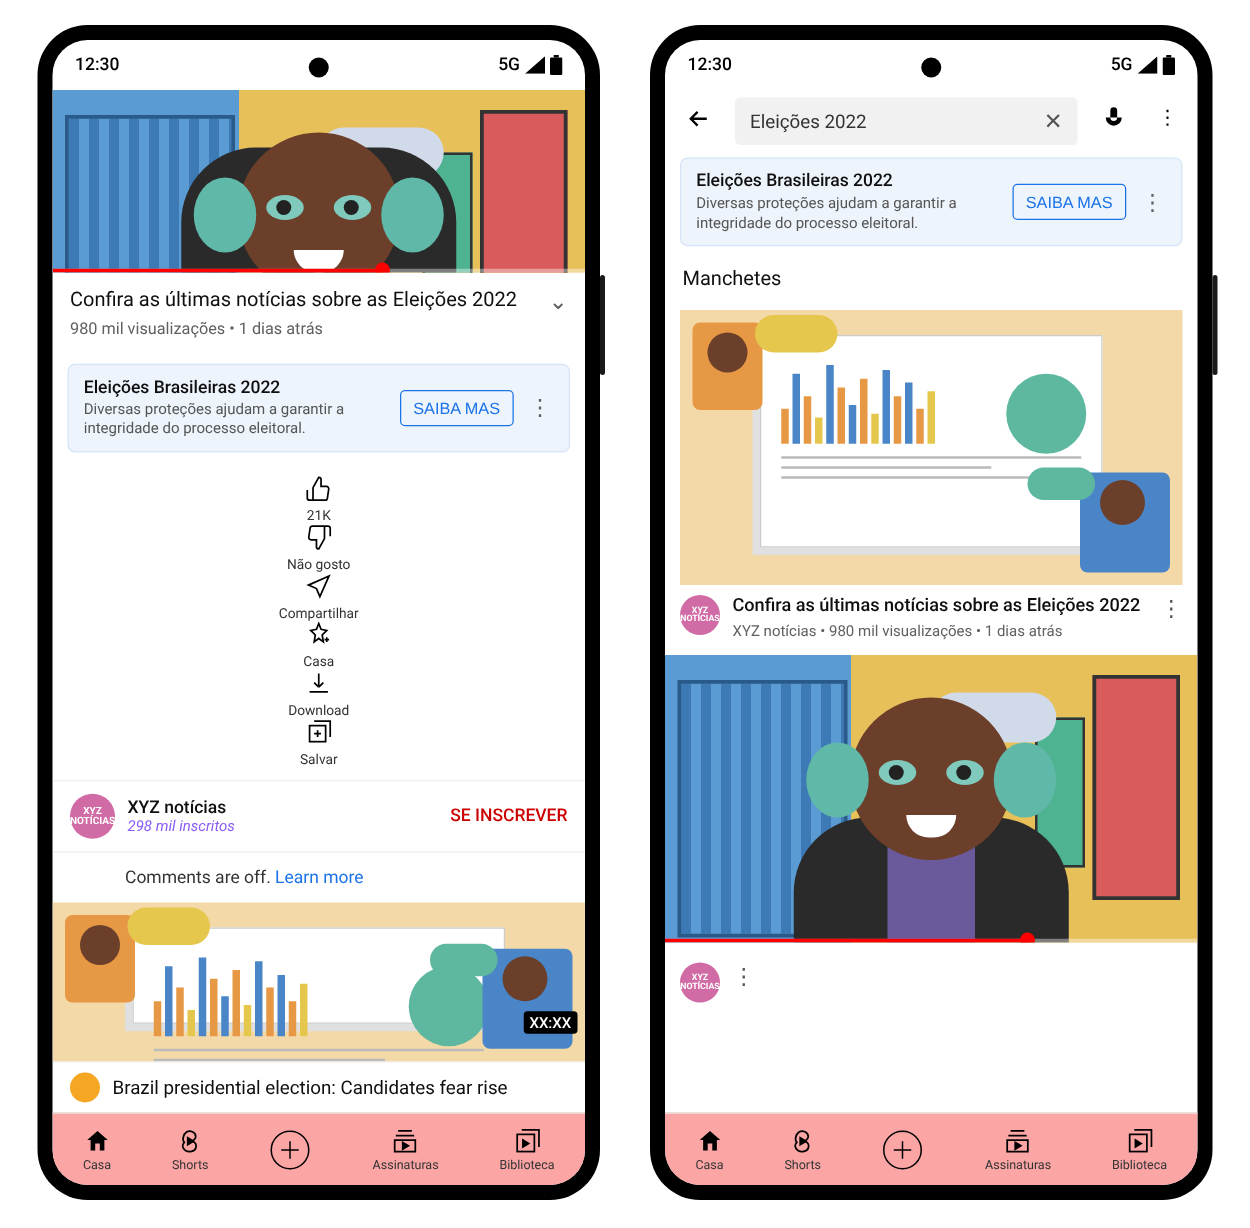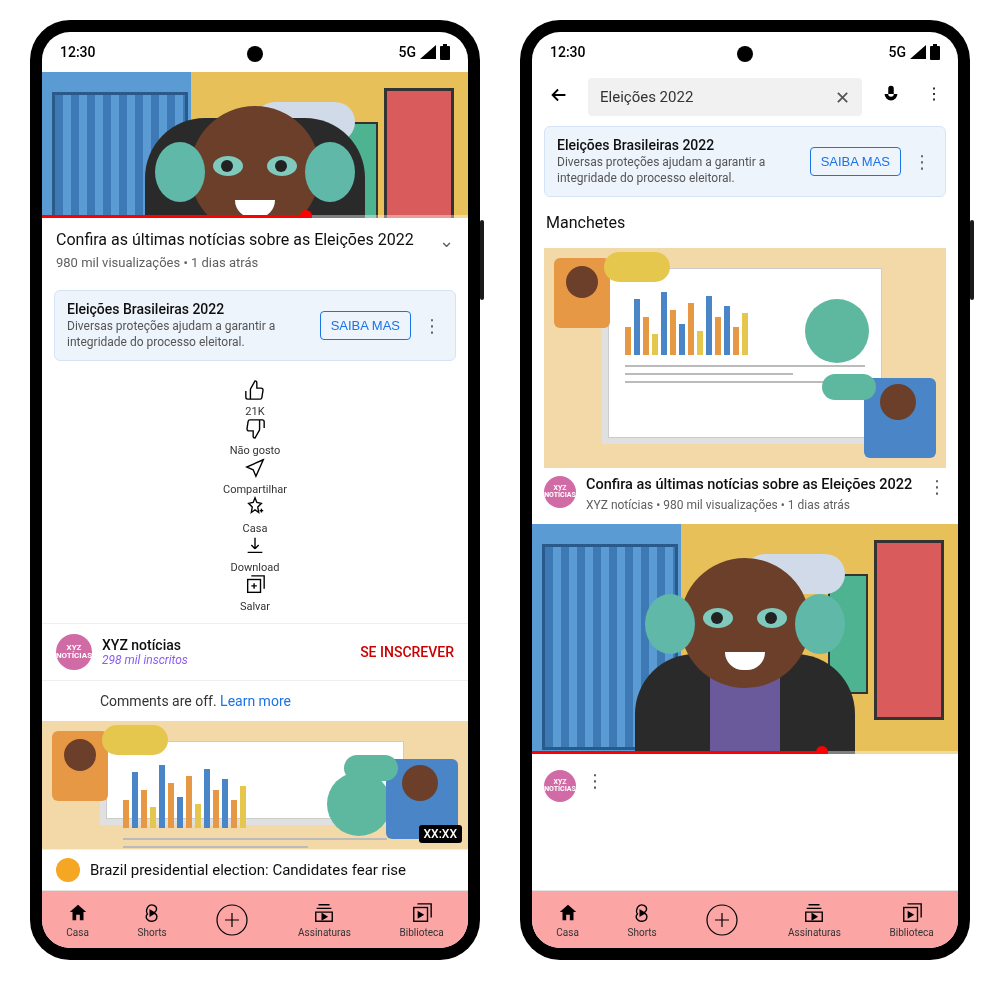--- a/index.html
+++ b/index.html
@@ -196,21 +196,21 @@
 }
 .charts-person-tl::after{content:'';position:absolute;left:12px;top:8px;width:32px;height:32px;background:#6b3f2a;border-radius:50%;}
 .charts-person-br {
   position:absolute; right:10px; bottom:10px; width:72px; height:80px;
   background:#4a86c7; border-radius:6px;
 }
 .charts-person-br::after{content:'';position:absolute;left:16px;top:6px;width:36px;height:36px;background:#6b3f2a;border-radius:50%;}
 .charts-bubble-y { position:absolute; left:60px; top:4px; width:66px; height:30px; background:#e5c74e; border-radius:15px;}
 .charts-bubble-g { position:absolute; right:70px; bottom:68px; width:54px; height:26px; background:#5eb89f; border-radius:13px;}
 .duration-badge {
-  position:absolute; right:6px; bottom:6px; background:#000; color:#fff; font-size:12px; padding:2px 5px; border-radius:3px; font-weight:500;
+  position:absolute; right:6px; bottom:22px; background:#000; color:#fff; font-size:12px; padding:2px 5px; border-radius:3px; font-weight:500;
 }
 
 
 .video-info { padding: 12px 14px; border-bottom: 0; }
 .video-title-row { display:flex; justify-content:space-between; align-items:flex-start; gap:10px; }
 .video-title { font-size:16px; font-weight:400; line-height:1.3; color:#0f0f0f; flex:1; }
 .chevron { font-size:18px; color:#606060; }
 .video-meta { font-size:13px; color:#606060; margin-top:4px; }
 
 

